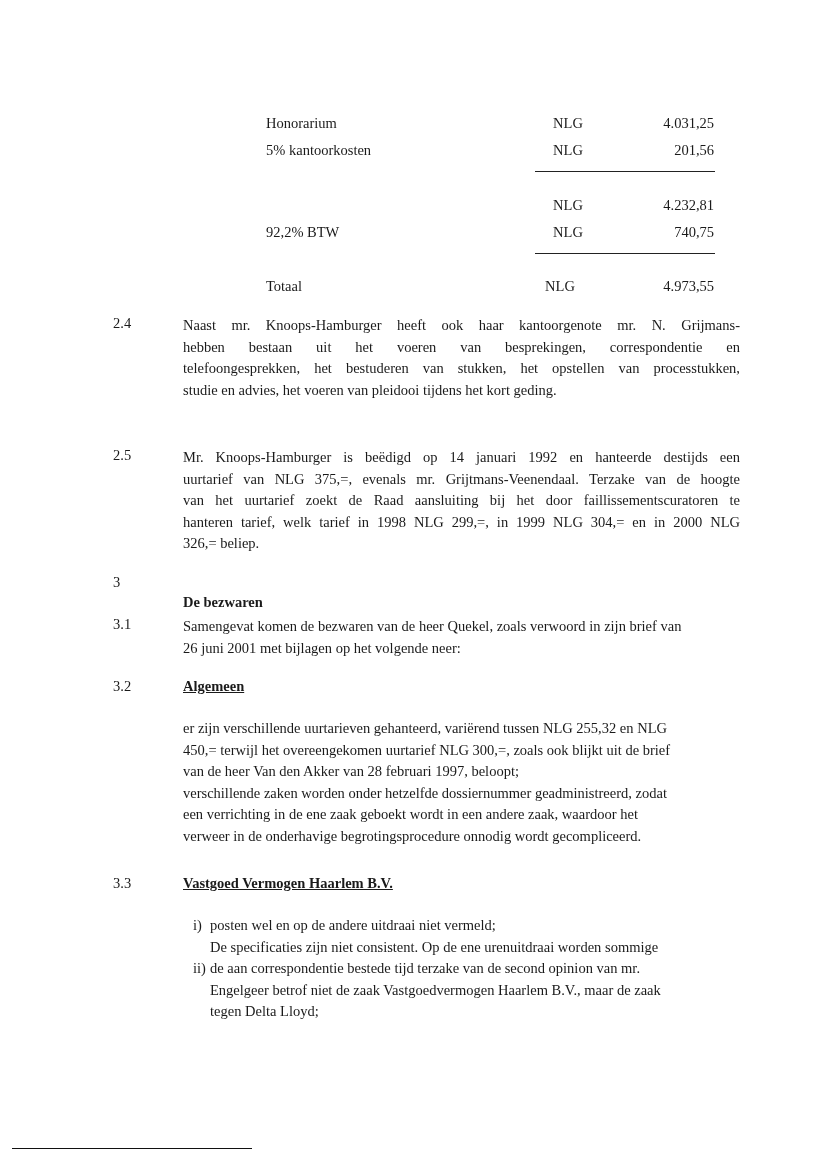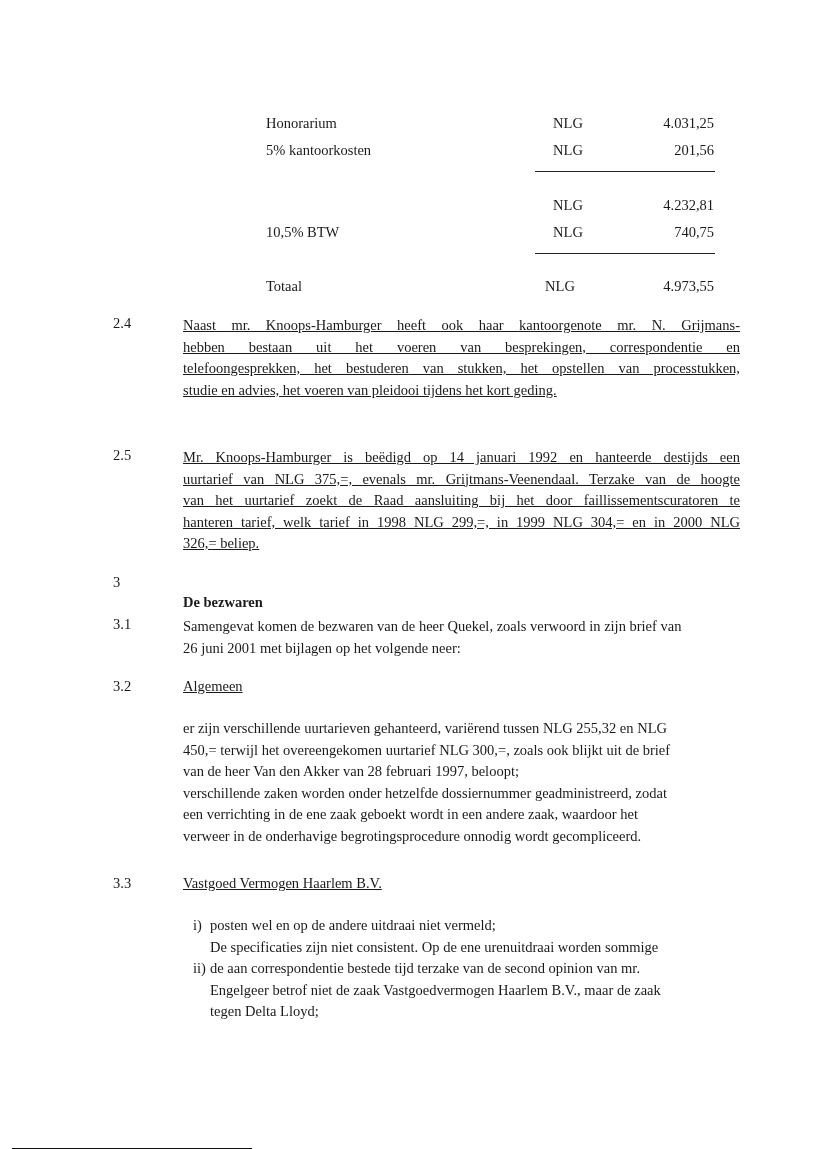--- a/index.html
+++ b/index.html
@@ -9,25 +9,25 @@
       color: #1a1a1a; font-size: 14.5px;
     }
     .abs { position: absolute; }
     .fee-label { left: 266px; }
     .fee-cur { left: 548px; width: 40px; text-align: center; }
     .fee-amt { left: 600px; width: 114px; text-align: right; }
     .rule { position: absolute; height: 1px; background: #222; }
     .num { position: absolute; left: 113px; }
     .para {
       position: absolute; left: 183px; width: 557px;
-      line-height: 21.6px; text-align: justify; text-decoration: underline;
+      line-height: 21.6px; text-align: justify;
     }
     .para .line { display: block; text-align: justify; text-align-last: justify; white-space: nowrap; }
     .para .line.last { text-align-last: left; }
-    .heading { position: absolute; left: 183px; }
+    .heading { position: absolute; left: 183px; font-weight: bold; }
     .ul { text-decoration: underline; }
     .block { position: absolute; left: 183px; width: 560px; line-height: 21.6px; font-family: Liberation Serif, serif; }
     .block .ln { display: block; white-space: nowrap; }
     .list { position: absolute; left: 193px; width: 540px; line-height: 21.6px; }
     .list .item { position: relative; padding-left: 17px; }
     .list .marker { position: absolute; left: 0; }
     .list .ln { display: block; white-space: nowrap; }
     .footer-rule { position: absolute; left: 12px; top: 1148px; width: 240px; height: 1px; background: #111; }
   </style>
 </head>
@@ -41,21 +41,21 @@
   <span class="abs fee-label" style="top:142px">5% kantoorkosten</span>
   <span class="abs fee-cur" style="top:142px">NLG</span>
   <span class="abs fee-amt" style="top:142px">201,56</span>
 
   <div class="rule" style="left:535px; top:171px; width:180px;"></div>
 
   <span class="abs fee-label" style="top:197px"></span>
   <span class="abs fee-cur" style="top:197px">NLG</span>
   <span class="abs fee-amt" style="top:197px">4.232,81</span>
 
-  <span class="abs fee-label" style="top:224px">10,5% BTW</span>
+  <span class="abs fee-label" style="top:224px">92,2% BTW</span>
   <span class="abs fee-cur" style="top:224px">NLG</span>
   <span class="abs fee-amt" style="top:224px">740,75</span>
 
   <div class="rule" style="left:535px; top:253px; width:180px;"></div>
 
   <span class="abs fee-label" style="top:278px">Totaal</span>
   <span class="abs fee-cur" style="top:278px; left:540px;">NLG</span>
   <span class="abs fee-amt" style="top:278px">4.973,55</span>
 </div>
 

